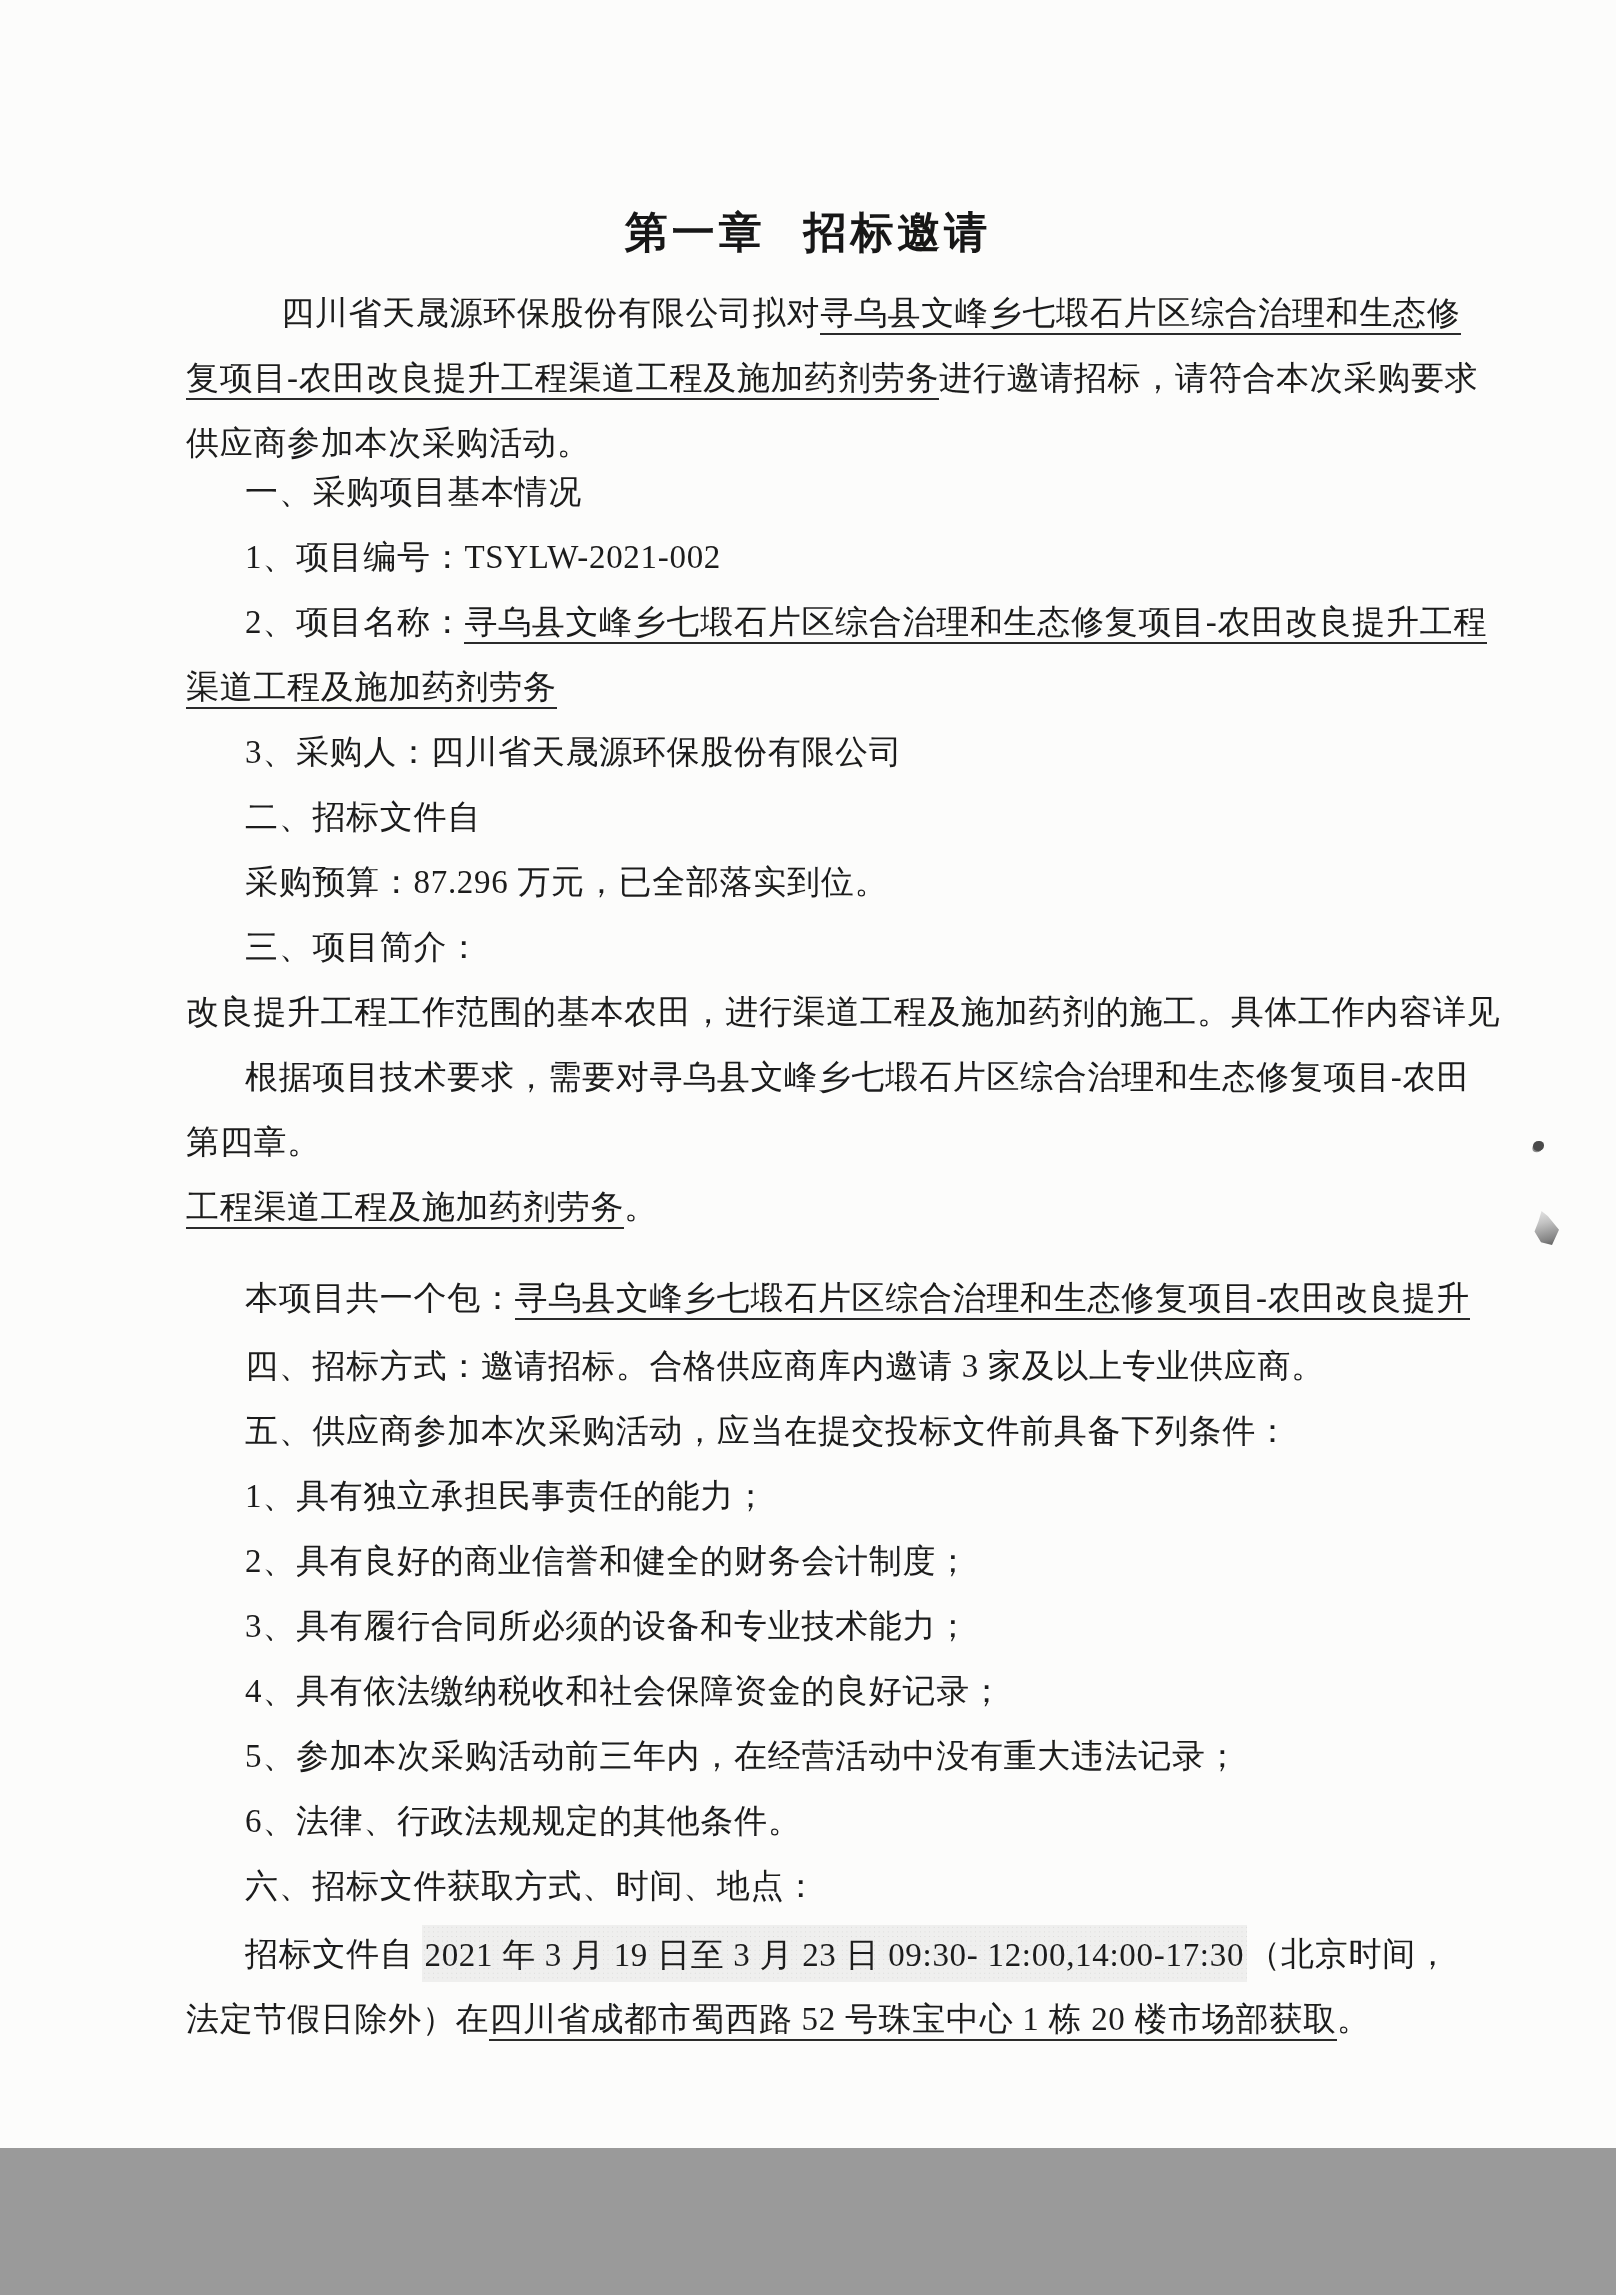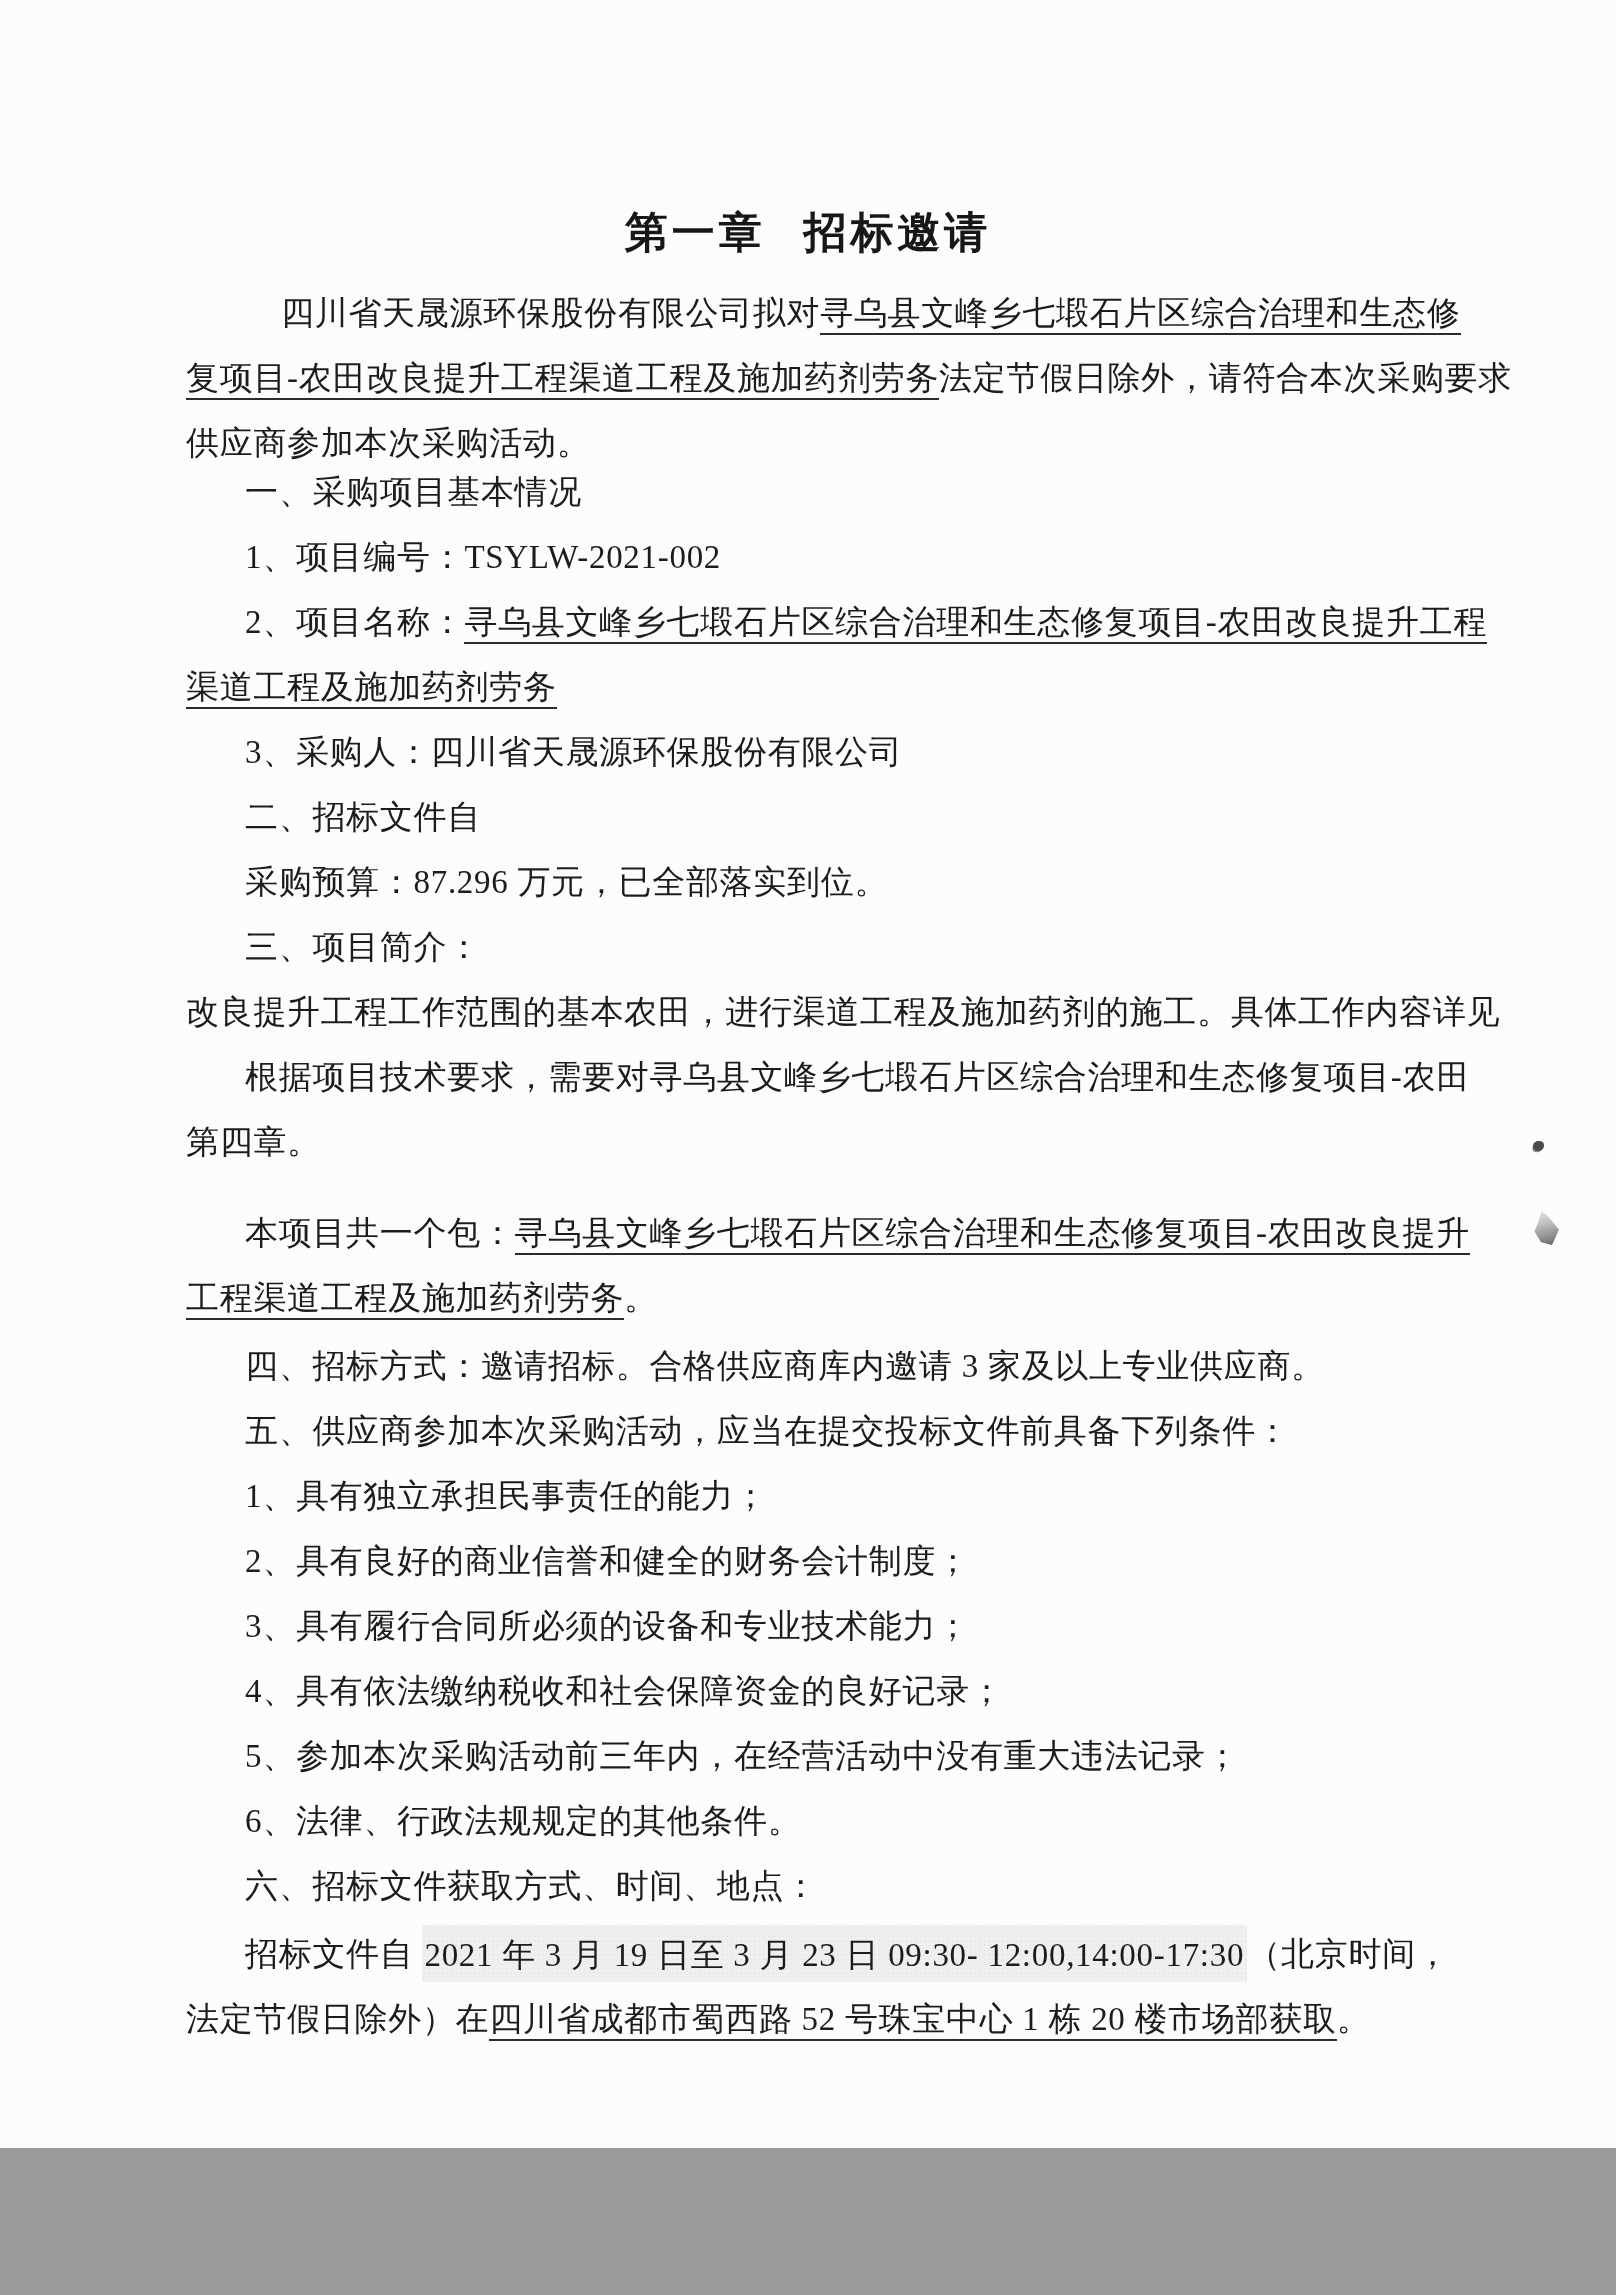--- a/index.html
+++ b/index.html
@@ -73,35 +73,35 @@
 </style>
 </head>
 <body>
 
 <div class="page">
 
   <h1 class="title"><span>第一章</span><span class="title-gap"></span><span>招标邀请</span></h1>
 
   <div id="doc-lines">
       <div class="line indent-para"><span class="seg-n">四川省天晟源环保股份有限公司拟对</span><span class="seg-u">寻乌县文峰乡七塅石片区综合治理和生态修</span></div>
-      <div class="line indent-flush"><span class="seg-u">复项目-农田改良提升工程渠道工程及施加药剂劳务</span><span class="seg-n">法定节假日除外，请符合本次采购要求</span></div>
+      <div class="line indent-flush"><span class="seg-u">复项目-农田改良提升工程渠道工程及施加药剂劳务</span><span class="seg-n">进行邀请招标，请符合本次采购要求</span></div>
       <div class="line indent-flush"><span class="seg-n">供应商参加本次采购活动。</span></div>
       <div class="line indent-list gap-tight"><span class="seg-n">一、采购项目基本情况</span></div>
       <div class="line indent-list"><span class="seg-n">1、项目编号：TSYLW-2021-002</span></div>
       <div class="line indent-list"><span class="seg-n">2、项目名称：</span><span class="seg-u">寻乌县文峰乡七塅石片区综合治理和生态修复项目-农田改良提升工程</span></div>
       <div class="line indent-flush"><span class="seg-u">渠道工程及施加药剂劳务</span></div>
       <div class="line indent-list"><span class="seg-n">3、采购人：四川省天晟源环保股份有限公司</span></div>
       <div class="line indent-list"><span class="seg-n">二、招标文件自</span></div>
       <div class="line indent-list"><span class="seg-n">采购预算：87.296 万元，已全部落实到位。</span></div>
       <div class="line indent-list"><span class="seg-n">三、项目简介：</span></div>
       <div class="line indent-flush"><span class="seg-n">改良提升工程工作范围的基本农田，进行渠道工程及施加药剂的施工。具体工作内容详见</span></div>
       <div class="line indent-list"><span class="seg-n">根据项目技术要求，需要对寻乌县文峰乡七塅石片区综合治理和生态修复项目-农田</span></div>
       <div class="line indent-flush"><span class="seg-n">第四章。</span></div>
+      <div class="line indent-flush"><span class="seg-u">工程渠道工程及施加药剂劳务</span><span class="seg-n">。</span></div>
       <div class="line indent-list gap-large"><span class="seg-n">本项目共一个包：</span><span class="seg-u">寻乌县文峰乡七塅石片区综合治理和生态修复项目-农田改良提升</span></div>
-      <div class="line indent-flush"><span class="seg-u">工程渠道工程及施加药剂劳务</span><span class="seg-n">。</span></div>
       <div class="line indent-list gap-medium"><span class="seg-n">四、招标方式：邀请招标。合格供应商库内邀请 3 家及以上专业供应商。</span></div>
       <div class="line indent-list"><span class="seg-n">五、供应商参加本次采购活动，应当在提交投标文件前具备下列条件：</span></div>
       <div class="line indent-list"><span class="seg-n">1、具有独立承担民事责任的能力；</span></div>
       <div class="line indent-list"><span class="seg-n">2、具有良好的商业信誉和健全的财务会计制度；</span></div>
       <div class="line indent-list"><span class="seg-n">3、具有履行合同所必须的设备和专业技术能力；</span></div>
       <div class="line indent-list"><span class="seg-n">4、具有依法缴纳税收和社会保障资金的良好记录；</span></div>
       <div class="line indent-list"><span class="seg-n">5、参加本次采购活动前三年内，在经营活动中没有重大违法记录；</span></div>
       <div class="line indent-list"><span class="seg-n">6、法律、行政法规规定的其他条件。</span></div>
       <div class="line indent-list"><span class="seg-n">六、招标文件获取方式、时间、地点：</span></div>
       <div class="line indent-list gap-medium"><span class="seg-n">招标文件自 </span><span class="seg-h">2021 年 3 月 19 日至 3 月 23 日 09:30- 12:00,14:00-17:30</span><span class="seg-n">（北京时间，</span></div>

